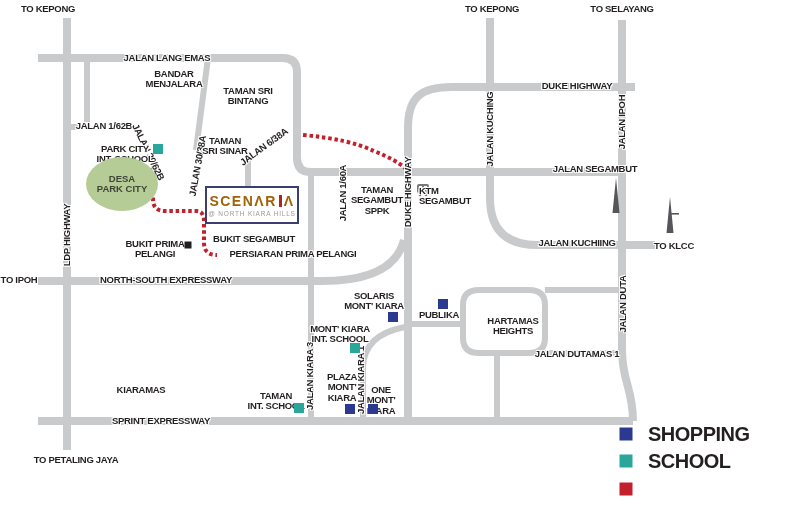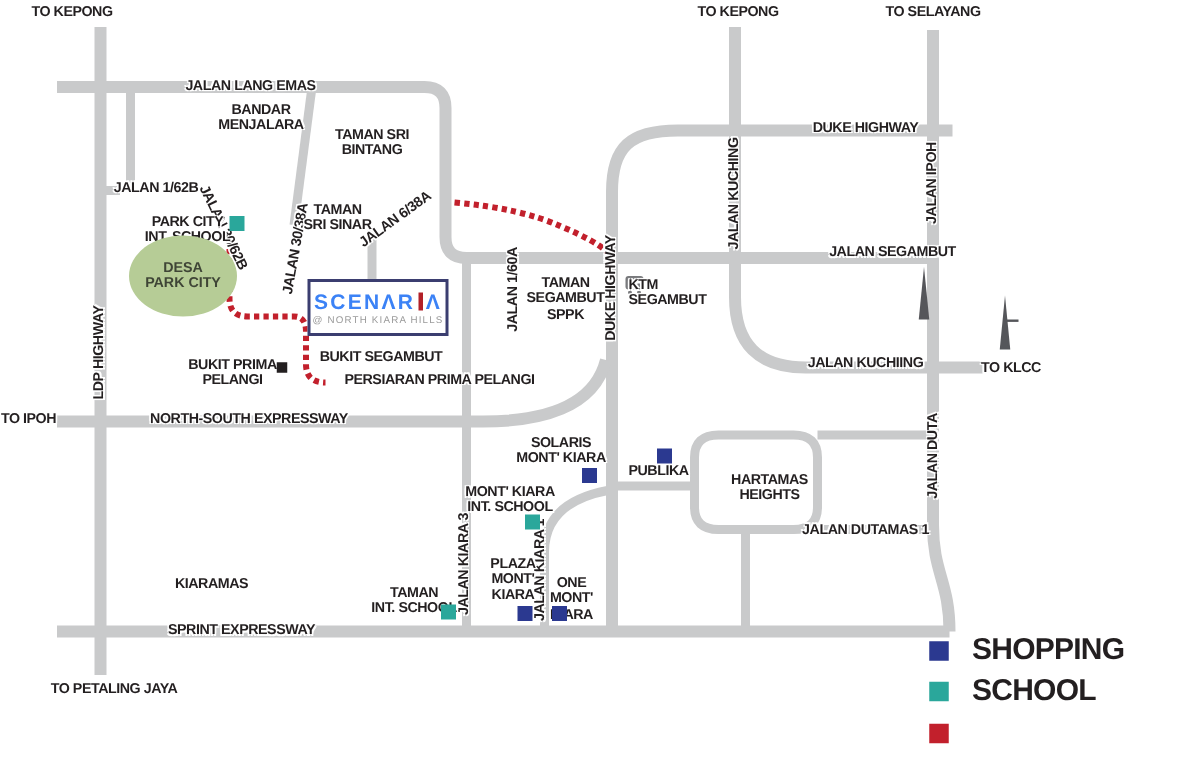--- a/index.html
+++ b/index.html
@@ -18,21 +18,21 @@
   .lbl.r638a{transform:translate(-50%,-50%) rotate(-36deg);}
   .sq{position:absolute;width:10px;height:10px;transform:translate(-50%,-50%);}
   .marker-dot{position:absolute;width:7px;height:7px;background:#231f20;transform:translate(-50%,-50%);}
   .ellipse{position:absolute;left:86px;top:157px;width:72px;height:54px;border-radius:50%;
            display:flex;align-items:center;justify-content:center;}
   .ellipse .etext{font-size:9.5px;font-weight:bold;line-height:1.1;text-align:center;
                   white-space:pre-line;color:#3f4536;text-shadow:none;}
   .logo-box{position:absolute;left:205px;top:186px;width:94px;height:38px;background:#fff;
             border:2px solid #3b3e70;box-sizing:border-box;display:flex;flex-direction:column;
             align-items:center;justify-content:center;}
-  .logo-word{font-size:14px;font-weight:bold;letter-spacing:1.5px;color:#3b82f6;line-height:1;
+  .logo-word{font-size:14px;font-weight:bold;letter-spacing:1.5px;color:#a16207;line-height:1;
              display:flex;align-items:center;}
   .logo-bar{display:inline-block;width:3px;height:12px;background:#b22028;margin:0 2px;}
   .logo-tag{font-size:6.5px;color:#9a9a9a;letter-spacing:0.8px;margin-top:2px;white-space:nowrap;}
   .legend-sq{position:absolute;width:13px;height:13px;transform:translate(-50%,-50%);}
   .legend-label{position:absolute;transform:translateY(-50%);font-size:20px;font-weight:bold;
                 letter-spacing:-0.5px;white-space:nowrap;}
 </style>
 </head>
 <body>
 

